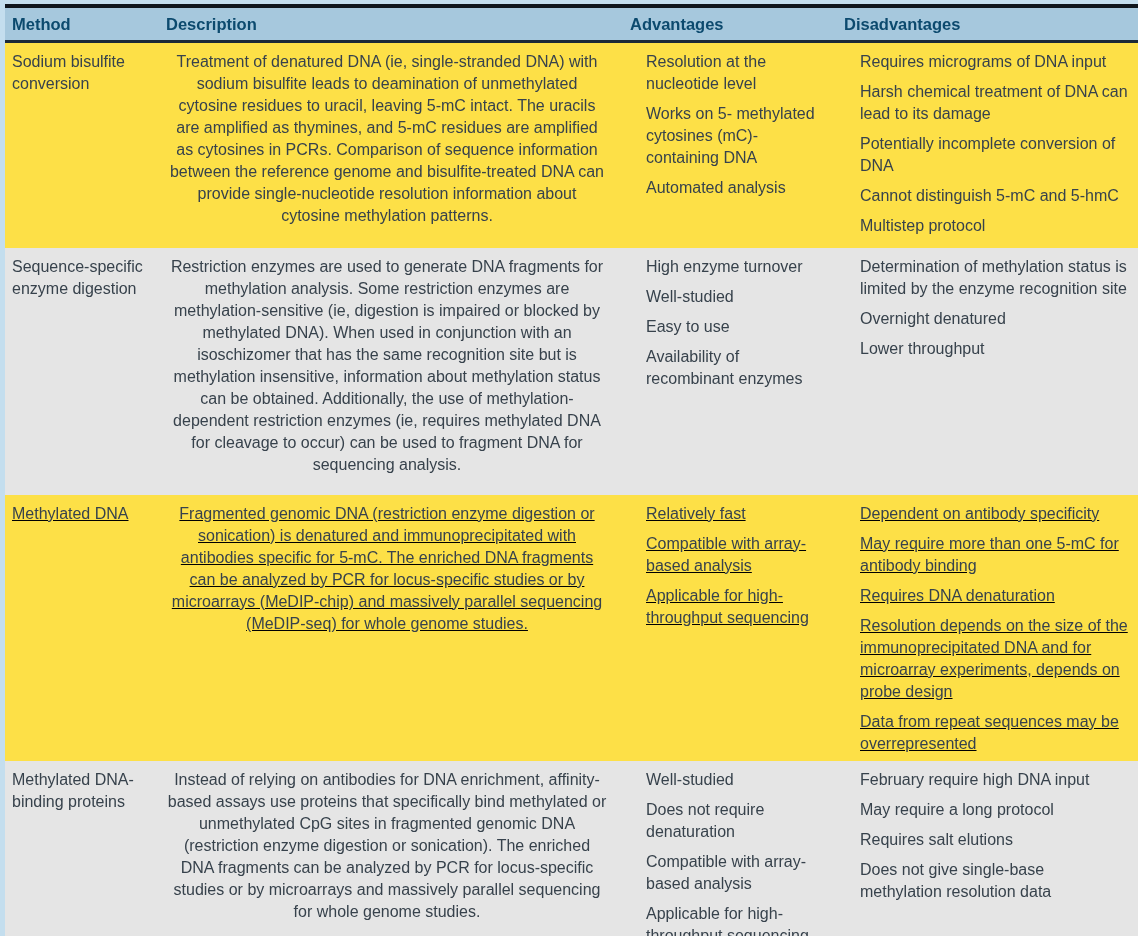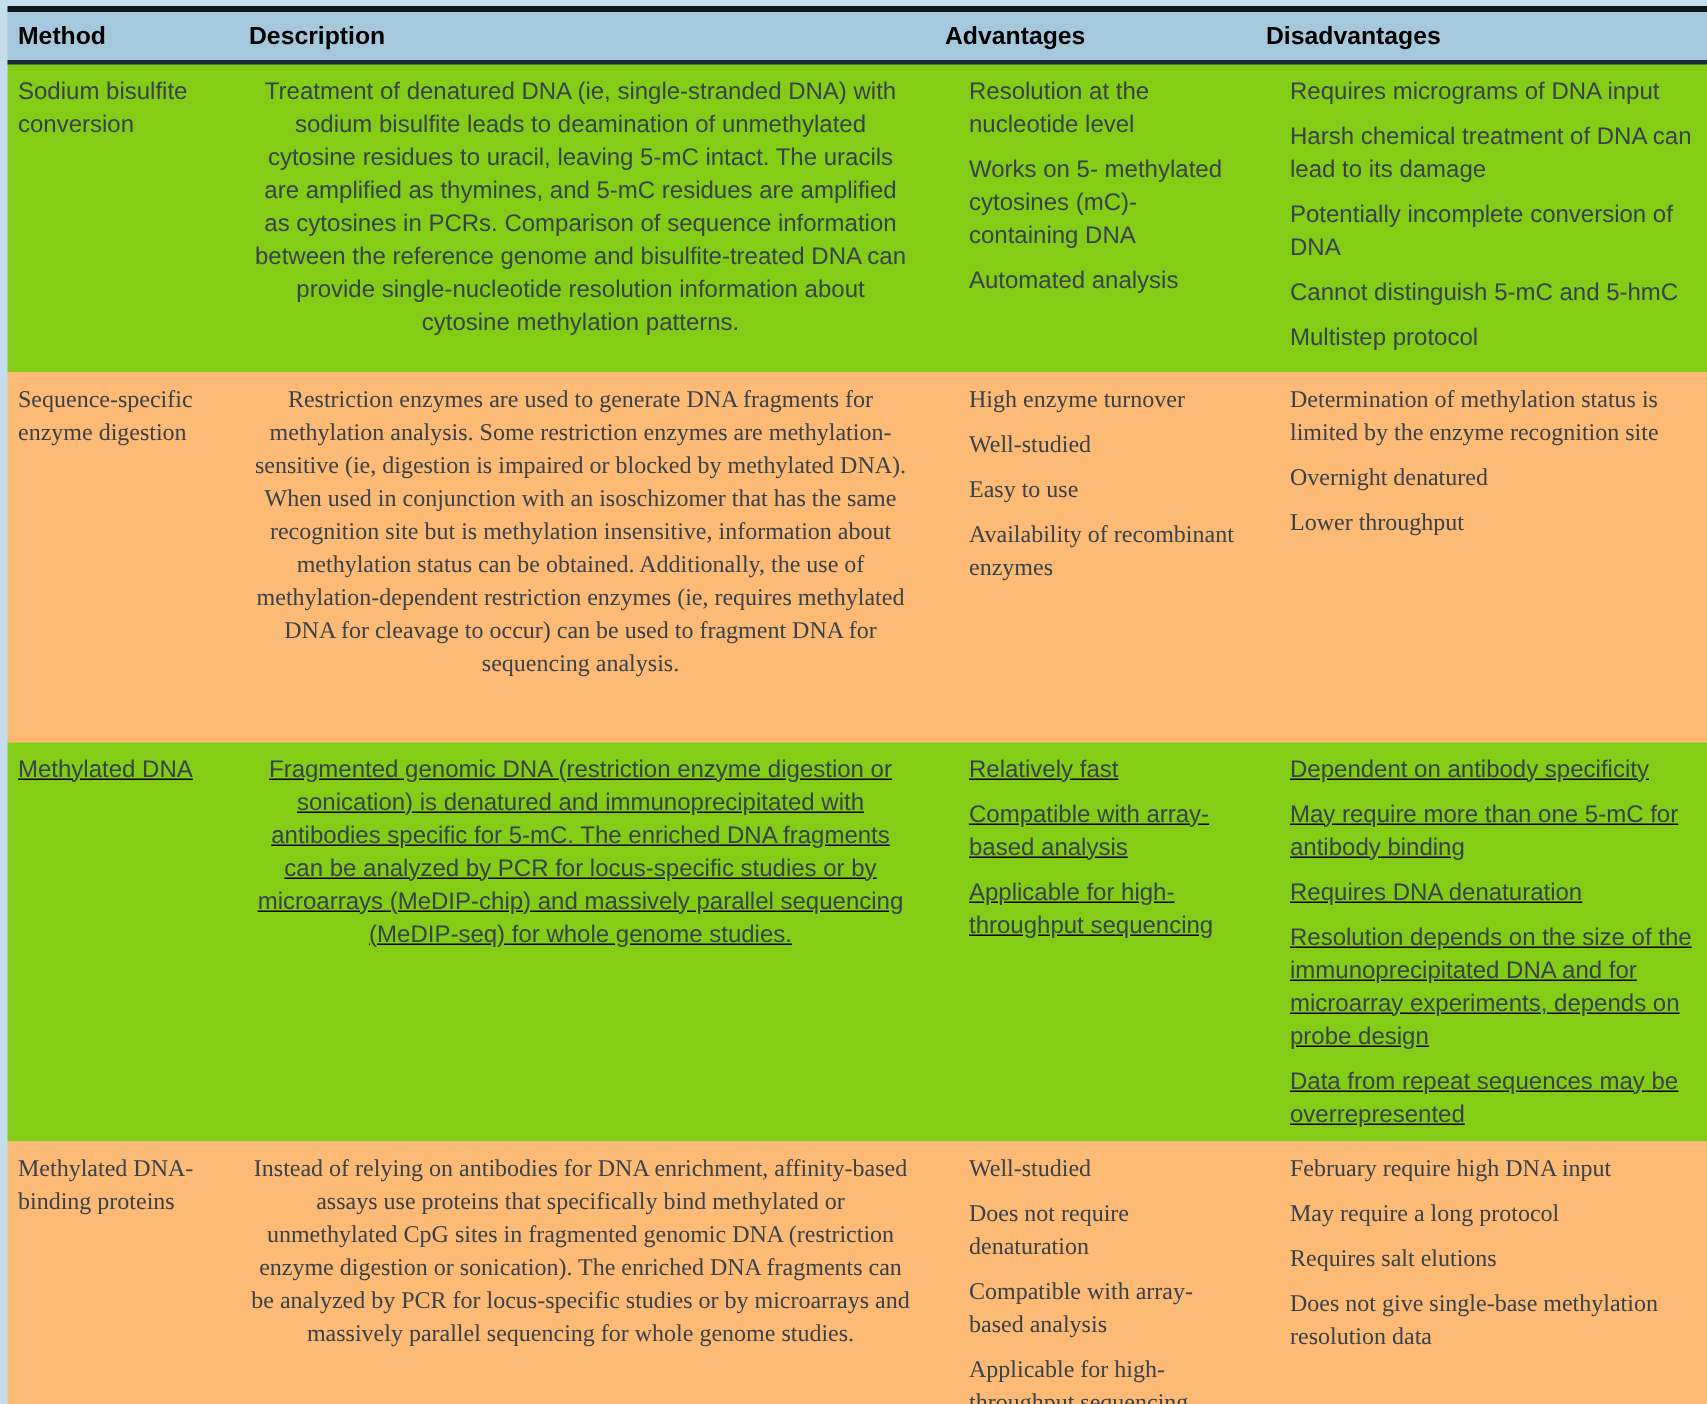--- a/index.html
+++ b/index.html
@@ -29,42 +29,42 @@
   col.c1 { width: 161px; }
   col.c2 { width: 464px; }
   col.c3 { width: 214px; }
   col.c4 { width: 294px; }
 
   th {
     background: #a6c8dd;
     text-align: left;
     font-size: 16.5px;
     font-weight: bold;
-    color: #000000;
+    color: #0c4a6e;
     height: 32px;
     vertical-align: middle;
     padding: 0 6px 0 0;
     border-bottom: 3px solid #1c2a37;
   }
   th.h-method { padding-left: 7px; }
 
   td {
     vertical-align: top;
     font-size: 16px;
     line-height: 22px;
     color: #37424c;
     padding: 8px 18px 6px 0;
   }
   td.method-cell { padding-left: 7px; padding-right: 8px; }
   td.desc-cell { padding-right: 22px; text-align: center; }
   td.adv-cell { padding-right: 14px; }
   td.dis-cell { padding-right: 10px; }
 
-  tr.row-light { background: #84cc16; }
-  tr.row-blue  { background: #fdba74; font-family: Liberation Serif, serif; }
+  tr.row-light { background: #fde047; }
+  tr.row-blue  { background: #e5e5e5; }
 
   tr.r1 { height: 206px; }
   tr.r2 { height: 247px; }
   tr.r3 { height: 253px; text-decoration: underline; }
   tr.r4 { height: 177px; }
 
   td p {
     margin: 0 0 8px 16px;
   }
   td p:last-child { margin-bottom: 0; }

